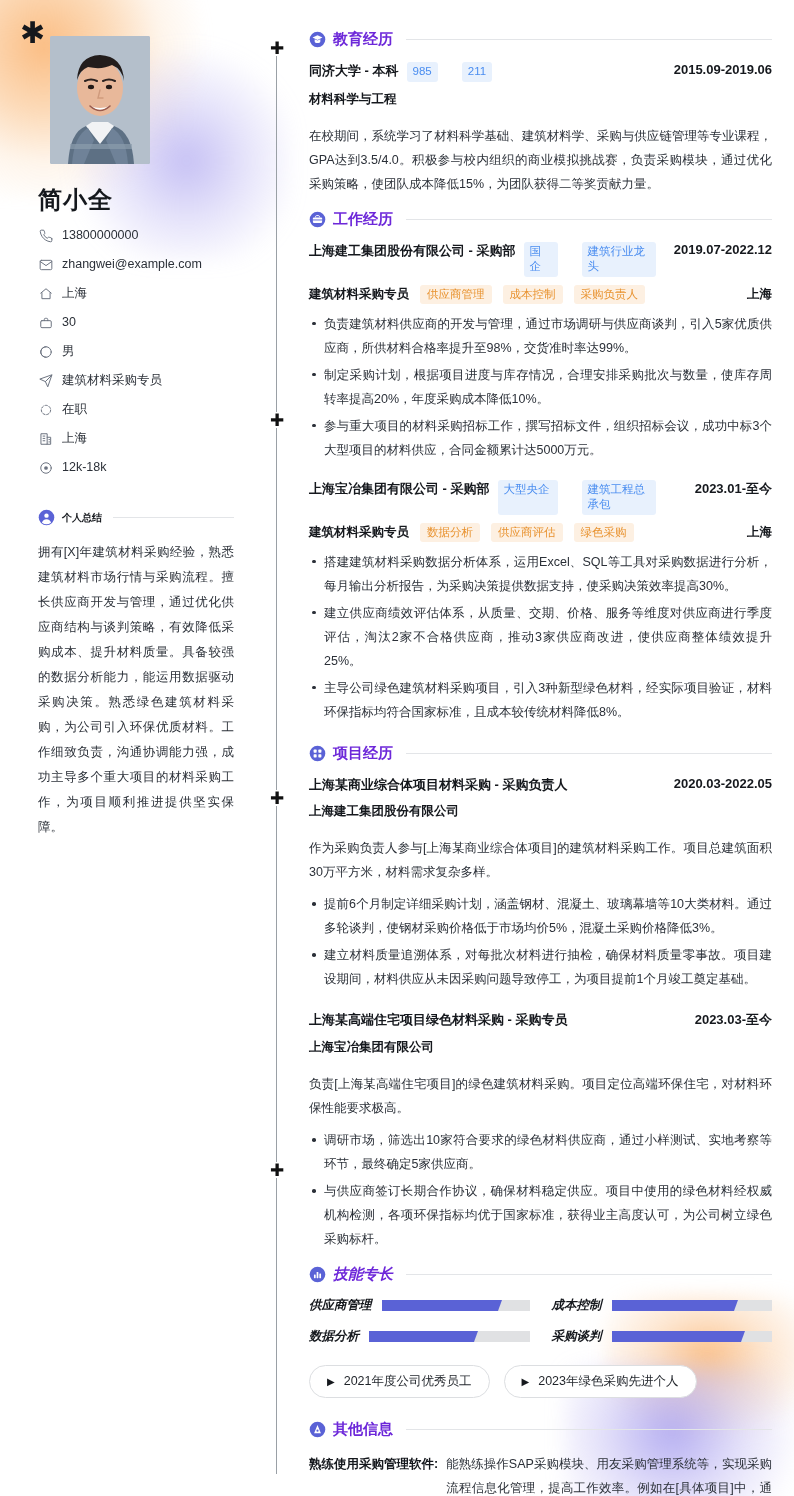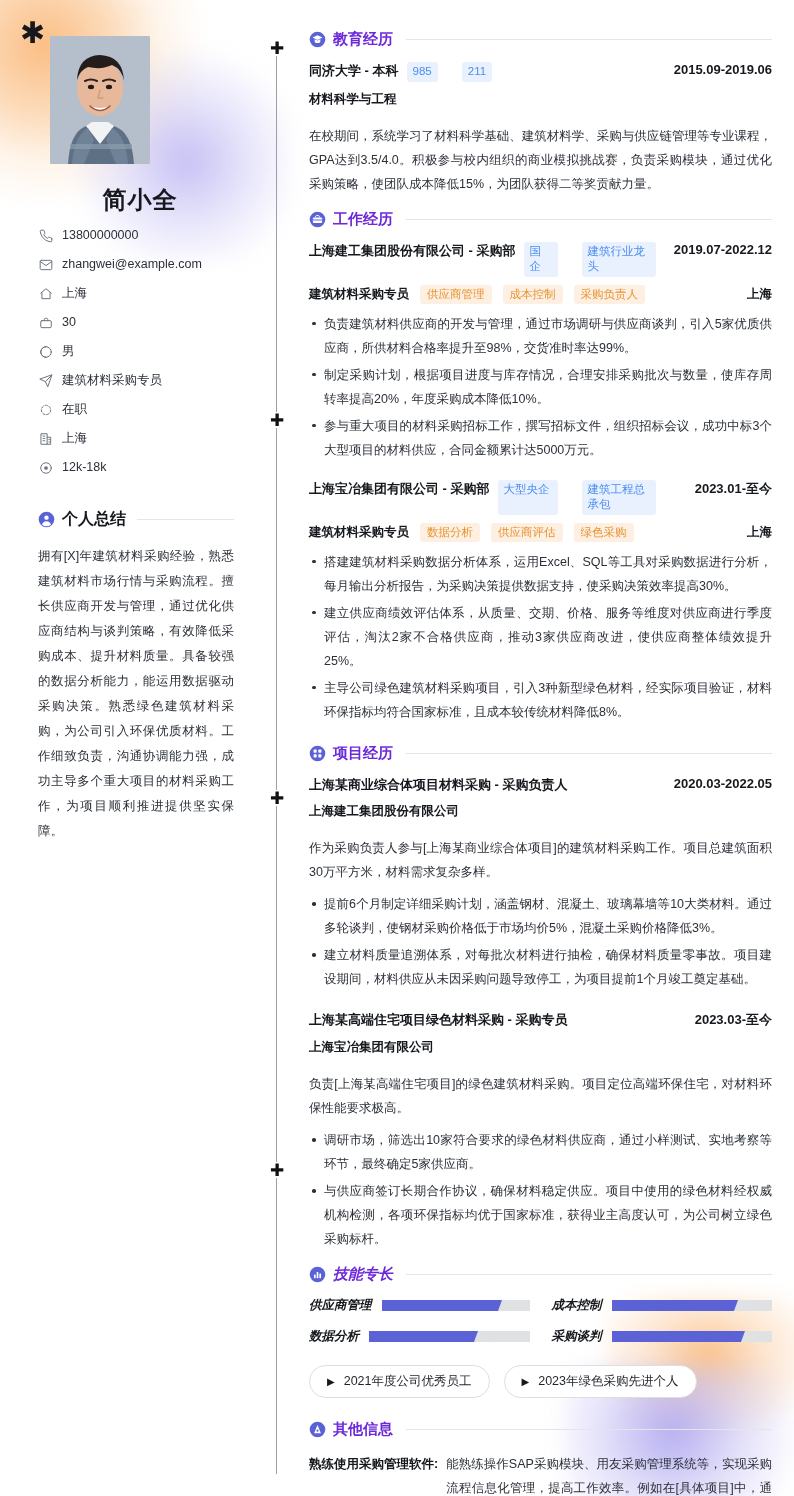--- a/index.html
+++ b/index.html
@@ -54,30 +54,30 @@
         text-align:center;font-family:"DejaVu Sans",sans-serif;background:#fff;}
 
   
   .photo{
     position:relative;z-index:2;
     width:100px;height:128px;margin:36px 0 0 12px;
     background:linear-gradient(160deg,#b9c3cf 0%,#aab6c4 45%,#9fb0c0 100%);
     border-radius:2px;overflow:hidden;
   }
   .photo svg{display:block;width:100%;height:100%;}
-  .pname{font-size:24px;font-weight:bold;margin:20px 0 12px 8px;letter-spacing:1px;color:#15181d;position:relative;z-index:2;text-align:center;}
+  .pname{font-size:24px;font-weight:bold;margin:20px 0 12px 0;letter-spacing:1px;color:#15181d;position:relative;z-index:2;}
 
   .contact{list-style:none;margin:0;padding:0;position:relative;z-index:2;}
   .contact li{display:flex;align-items:center;gap:9px;font-size:12.5px;color:#2b3038;margin-bottom:14px;line-height:1.2;}
   .contact li .ci{width:15px;height:15px;flex:0 0 15px;display:inline-flex;align-items:center;justify-content:center;color:#6b7280;}
   .contact li .ci svg{width:14px;height:14px;display:block;}
 
   .side-head{display:flex;align-items:center;gap:7px;margin:34px 0 14px 0;}
   .side-head .sec-ico{width:17px;height:17px;flex:0 0 17px;}
-  .side-head .sec-title{font-size:16px;font-weight:bold;color:#15181d;}
+  .side-head .sec-title{font-size:10px;font-weight:bold;color:#15181d;}
   .side-head .sec-rule{flex:1;height:1px;background:#e3e5e8;margin-left:4px;}
 
   .summary{font-size:12.5px;line-height:2.0;color:#2b3038;text-align:justify;}
 
   
   .sec{margin-bottom:4px;}
   .sec-header{display:flex;align-items:center;gap:7px;margin:0 0 13px 0;}
   .sec-header .sec-ico{width:17px;height:17px;flex:0 0 17px;}
   .sec-header .sec-title{font-size:15px;font-weight:bold;color:#6d28d9;white-space:nowrap;}
   .sec-header .sec-rule{flex:1;height:1px;background:#e3e5e8;margin-left:6px;}

